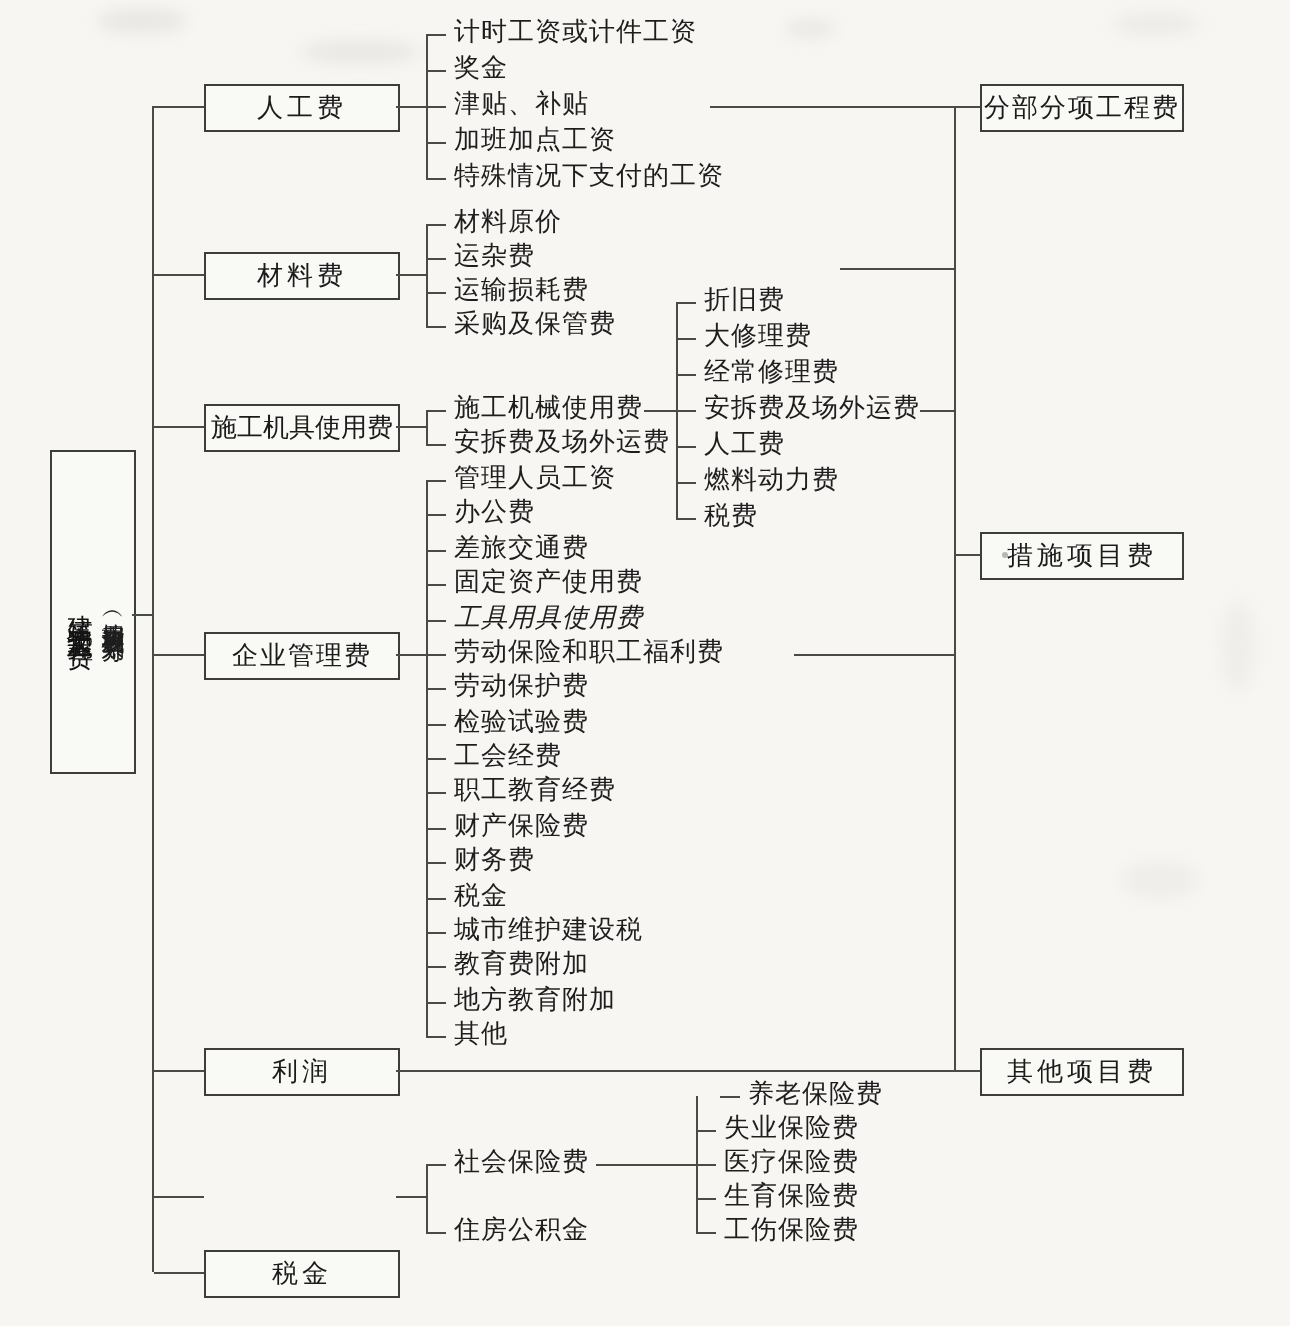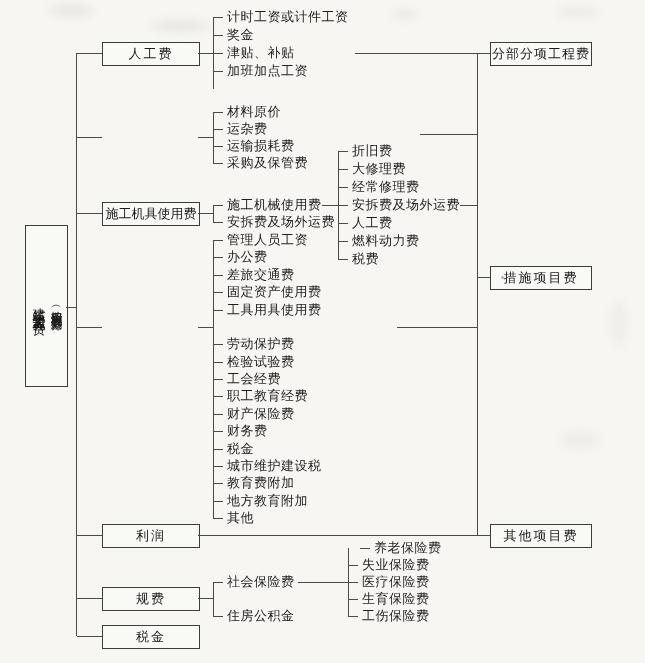--- a/index.html
+++ b/index.html
@@ -58,41 +58,43 @@
   <div class="vline" style="left:76px;top:53px;height:583px;"></div>
   <div class="hline" style="left:77px;top:53px;width:25px;"></div>
   <div class="hline" style="left:77px;top:137px;width:25px;"></div>
   <div class="hline" style="left:77px;top:213px;width:25px;"></div>
   <div class="hline" style="left:77px;top:327px;width:25px;"></div>
   <div class="hline" style="left:77px;top:535px;width:25px;"></div>
   <div class="hline" style="left:77px;top:598px;width:25px;"></div>
   <div class="hline" style="left:77px;top:636px;width:25px;"></div>
 
   <div class="box" style="left:102px;top:42px;width:96px;height:22px;">人工费</div>
+  <div class="box" style="left:102px;top:126px;width:96px;height:22px;">材料费</div>
   <div class="box" style="left:102px;top:202px;width:96px;height:22px;letter-spacing:0;">施工机具使用费</div>
+  <div class="box" style="left:102px;top:316px;width:96px;height:22px;letter-spacing:1px;">企业管理费</div>
   <div class="box" style="left:102px;top:524px;width:96px;height:22px;">利润</div>
-  <div class="box" style="left:102px;top:587px;width:96px;height:22px;">规费</div>
   <div class="box" style="left:102px;top:625px;width:96px;height:22px;">税金</div>
 
   <div class="hline" style="left:198px;top:53px;width:15px;"></div>
   <div class="hline" style="left:198px;top:137px;width:15px;"></div>
   <div class="hline" style="left:198px;top:213px;width:15px;"></div>
   <div class="hline" style="left:198px;top:327px;width:15px;"></div>
   <div class="hline" style="left:198px;top:598px;width:15px;"></div>
 
   <div class="vline" style="left:213px;top:17px;height:72px;"></div>
   <div class="vline" style="left:213px;top:112px;height:51px;"></div>
   <div class="vline" style="left:213px;top:205px;height:17px;"></div>
   <div class="vline" style="left:213px;top:240px;height:278px;"></div>
   <div class="vline" style="left:213px;top:582px;height:34px;"></div>
 
   <div class="leaf" style="left:227px;top:9px;">计时工资或计件工资</div>
   <div class="leaf" style="left:227px;top:27px;">奖金</div>
   <div class="leaf" style="left:227px;top:45px;">津贴、补贴</div>
   <div class="leaf" style="left:227px;top:63px;">加班加点工资</div>
+  <div class="leaf" style="left:227px;top:81px;">特殊情况下支付的工资</div>
 
   <div class="leaf" style="left:227px;top:104px;">材料原价</div>
   <div class="leaf" style="left:227px;top:121px;">运杂费</div>
   <div class="leaf" style="left:227px;top:138px;">运输损耗费</div>
   <div class="leaf" style="left:227px;top:155px;">采购及保管费</div>
 
   <div class="leaf" style="left:227px;top:197px;">施工机械使用费</div>
   <div class="leaf" style="left:227px;top:214px;">安拆费及场外运费</div>
   <div class="hline" style="left:322px;top:205px;width:16px;"></div>
   <div class="vline" style="left:338px;top:151px;height:108px;"></div>
@@ -101,39 +103,40 @@
   <div class="leaf" style="left:352px;top:179px;">经常修理费</div>
   <div class="leaf" style="left:352px;top:197px;">安拆费及场外运费</div>
   <div class="leaf" style="left:352px;top:215px;">人工费</div>
   <div class="leaf" style="left:352px;top:233px;">燃料动力费</div>
   <div class="leaf" style="left:352px;top:251px;">税费</div>
 
   <div class="leaf" style="left:227px;top:232px;">管理人员工资</div>
   <div class="leaf" style="left:227px;top:249px;">办公费</div>
   <div class="leaf" style="left:227px;top:267px;">差旅交通费</div>
   <div class="leaf" style="left:227px;top:284px;text-align:center;">固定资产使用费</div>
-  <div class="leaf" style="left:227px;top:302px;">工具用具使用费</div>
+  <div class="leaf" style="left:227px;top:302px;font-style:italic;">工具用具使用费</div>
+  <div class="leaf" style="left:227px;top:319px;">劳动保险和职工福利费</div>
   <div class="leaf" style="left:227px;top:336px;">劳动保护费</div>
   <div class="leaf" style="left:227px;top:354px;">检验试验费</div>
   <div class="leaf" style="left:227px;top:371px;">工会经费</div>
   <div class="leaf" style="left:227px;top:388px;">职工教育经费</div>
   <div class="leaf" style="left:227px;top:406px;">财产保险费</div>
   <div class="leaf" style="left:227px;top:423px;">财务费</div>
   <div class="leaf" style="left:227px;top:441px;">税金</div>
   <div class="leaf" style="left:227px;top:458px;">城市维护建设税</div>
   <div class="leaf" style="left:227px;top:475px;">教育费附加</div>
   <div class="leaf" style="left:227px;top:493px;">地方教育附加</div>
   <div class="leaf" style="left:227px;top:510px;">其他</div>
 
   <div class="leaf" style="left:227px;top:574px;">社会保险费</div>
   <div class="leaf" style="left:227px;top:608px;">住房公积金</div>
   <div class="hline" style="left:298px;top:582px;width:50px;"></div>
   <div class="vline" style="left:348px;top:548px;height:68px;"></div>
   <div class="leaf" style="left:374px;top:540px;">养老保险费</div>
-  <div class="leaf" style="left:362px;top:557px;">失业保险费</div>
+  <div class="leaf" style="left:362px;top:557px;font-family:Liberation Mono, monospace;">失业保险费</div>
   <div class="leaf" style="left:362px;top:574px;">医疗保险费</div>
   <div class="leaf" style="left:362px;top:591px;">生育保险费</div>
   <div class="leaf" style="left:362px;top:608px;">工伤保险费</div>
 
   <div class="vline" style="left:477px;top:53px;height:482px;"></div>
   <div class="hline" style="left:355px;top:53px;width:122px;"></div>
   <div class="hline" style="left:420px;top:134px;width:57px;"></div>
   <div class="hline" style="left:460px;top:205px;width:17px;"></div>
   <div class="hline" style="left:397px;top:327px;width:80px;"></div>
   <div class="hline" style="left:198px;top:535px;width:279px;"></div>

